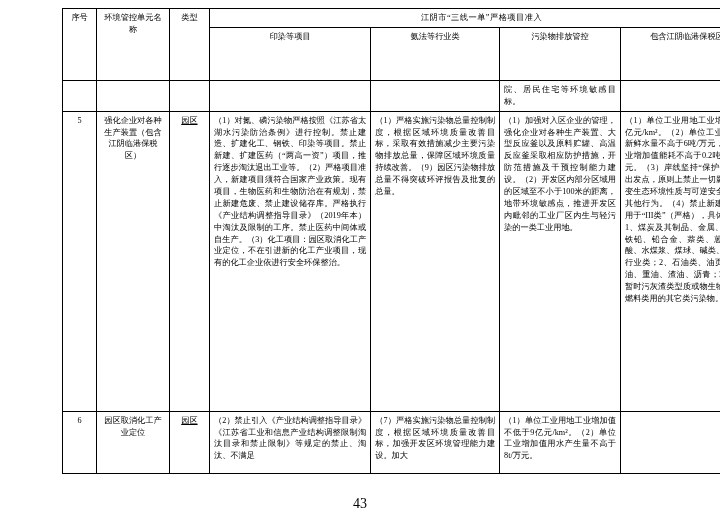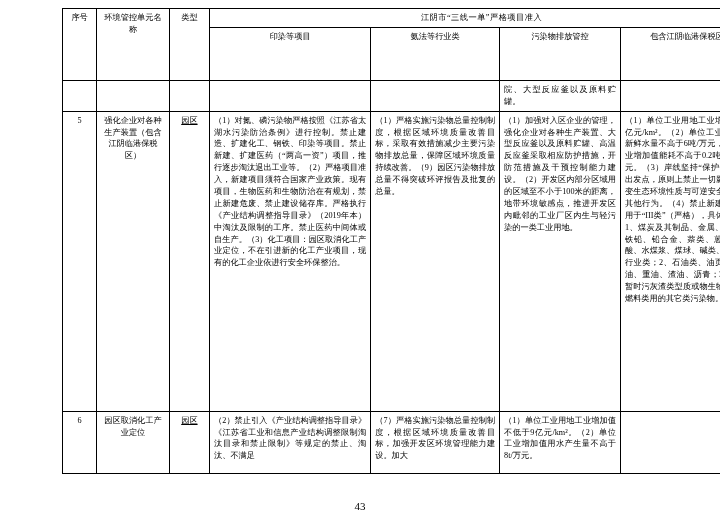--- a/index.html
+++ b/index.html
@@ -85,21 +85,21 @@
   }
   .row-carry { height: 30px; }
   .row-main { height: 300px; }
   .row-last { height: 62px; }
   .footer {
     position: absolute;
     bottom: 4px;
     left: 0;
     width: 720px;
     text-align: center;
-    font-size: 11px;
+    font-size: 14px;
     font-family: "Liberation Serif", "DejaVu Serif", serif;
   }
 </style>
 </head>
 <body>
 
 <div class="page">
   <table class="main">
     <colgroup>
       <col class="col-seq">
@@ -124,21 +124,21 @@
         <td class="hdr-cell hdr-tall">包含江阴临港保税区</td>
       </tr>
     </thead>
     <tbody>
       <tr class="row-carry">
         <td class="seq-cell"></td>
         <td class="name-cell"></td>
         <td class="type-cell"></td>
         <td class="cell-body"></td>
         <td class="cell-body"></td>
-        <td class="cell-body">院、大型反应釜以及原料贮罐。</td>
+        <td class="cell-body">院、居民住宅等环境敏感目标。</td>
         <td class="cell-body"></td>
       </tr>
       <tr class="row-main clip-row">
         <td class="seq-cell">5</td>
         <td class="name-cell">强化企业对各种生产装置（包含江阴临港保税区）</td>
         <td class="type-cell">园区</td>
         <td class="cell-body">（1）对氮、磷污染物严格按照《江苏省太湖水污染防治条例》进行控制。禁止建造、扩建化工、钢铁、印染等项目。禁止新建、扩建医药（“两高一资”）项目，推行逐步淘汰退出工业等。（2）严格项目准入，新建项目须符合国家产业政策。现有项目，生物医药和生物防治在有规划，禁止新建危废、禁止建设储存库。严格执行《产业结构调整指导目录》（2019年本）中淘汰及限制的工序。禁止医药中间体或自生产。（3）化工项目：园区取消化工产业定位，不在引进新的化工产业项目，现有的化工企业依进行安全环保整治。</td>
         <td class="cell-body">（1）严格实施污染物总量控制制度，根据区域环境质量改善目标，采取有效措施减少主要污染物排放总量，保障区域环境质量持续改善。（9）园区污染物排放总量不得突破环评报告及批复的总量。</td>
         <td class="cell-body">（1）加强对入区企业的管理，强化企业对各种生产装置、大型反应釜以及原料贮罐、高温反应釜采取相应防护措施，开防范措施及干预控制能力建设。（2）开发区内部分区域用的区域至不小于100米的距离，地带环境敏感点，推进开发区内毗邻的工业厂区内生与轻污染的一类工业用地。</td>
         <td class="cell-body">（1）单位工业用地工业增加值30亿元/km²。（2）单位工业增加值新鲜水量不高于6吨/万元，单位工业增加值能耗不高于0.2吨标煤/万元。（3）岸线坚持“保护优先”为出发点，原则上禁止一切影响及改变生态环境性质与可逆安全行为和其他行为。（4）禁止新建使用应用于“III类”（严格），具体包括：1、煤炭及其制品、金属、锰等、铁铅、铅合金、萘类、蒽醌、硝酸、水煤浆、煤球、碱类、氨法等行业类；2、石油类、油页岩、原油、重油、渣油、沥青；3、垂直暂时污灰渣类型质或物生物质成型燃料类用的其它类污染物。</td>

